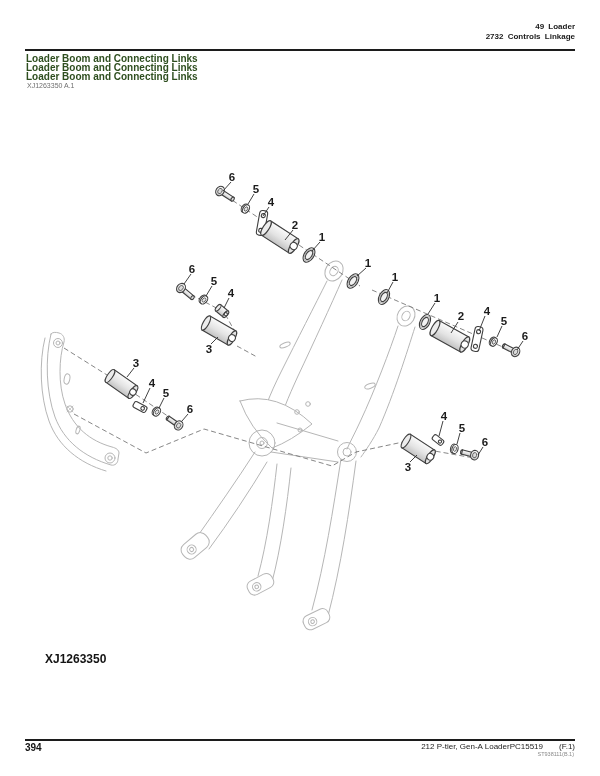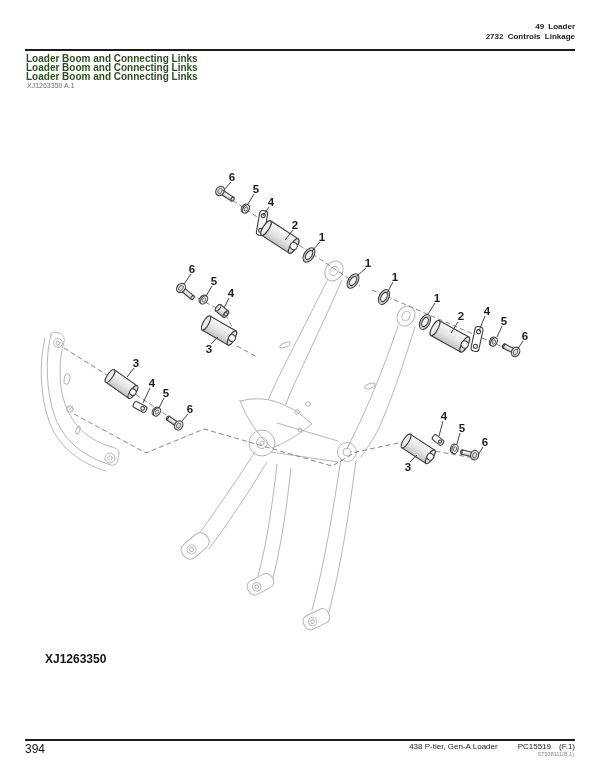--- a/index.html
+++ b/index.html
@@ -13,24 +13,24 @@
   }
   .top-rule{position:absolute;top:49px;left:25px;right:25px;height:2px;background:#1c1c1c;}
   .titles{
     position:absolute;top:54px;left:26px;
     font-size:10px;font-weight:bold;line-height:9px;color:#2e4e1f;
   }
   .fig-code-top{position:absolute;top:82px;left:27px;font-size:7px;color:#6e6e6e;}
   .diagram-svg{position:absolute;top:0;left:0;}
   .fig-code-bottom{position:absolute;top:652px;left:45px;font-size:12px;font-weight:bold;color:#141414;}
   .footer-rule{position:absolute;top:739px;left:25px;right:25px;height:2px;background:#1c1c1c;}
-  .footer-left{position:absolute;top:742px;left:25px;font-size:12px;font-weight:normal;color:#141414;}
+  .footer-left{position:absolute;top:742px;left:25px;font-size:10px;font-weight:bold;color:#141414;}
   .footer-right{position:absolute;top:742px;right:25px;font-size:8px;color:#222;text-align:right;}
-  .footer-right .cat{margin-left:20px;}
-  .footer-right .rev{margin-left:8px;}
+  .footer-right .cat{margin-left:0;}
+  .footer-right .rev{margin-left:16px;}
   .footer-sub{position:absolute;top:751px;right:26px;font-size:5.5px;color:#8a8a8a;}
   .callout{font-size:11.5px;font-weight:bold;fill:#1c1c1c;font-family:"Liberation Sans",sans-serif;}
 </style>
 </head>
 <body>
 
 <div class="page">
 
   <div class="header-right">
     <div>49 Loader</div>
@@ -324,17 +324,17 @@
       <text class="callout" x="462" y="432">5</text>
       <text class="callout" x="485" y="446">6</text>
     </g>
   </svg>
 
   <div class="fig-code-bottom">XJ1263350</div>
 
   <div class="footer-rule"></div>
   <div class="footer-left">394</div>
   <div class="footer-right">
-    <span>438 P-tier, Gen-A Loader</span><span class="cat">PC15519</span><span class="rev">(F.1)</span>
+    <span>212 P-tier, Gen-A Loader</span><span class="cat">PC15519</span><span class="rev">(F.1)</span>
   </div>
   <div class="footer-sub">ST938111(B.1)</div>
 
 </div>
 
 </body></html>

